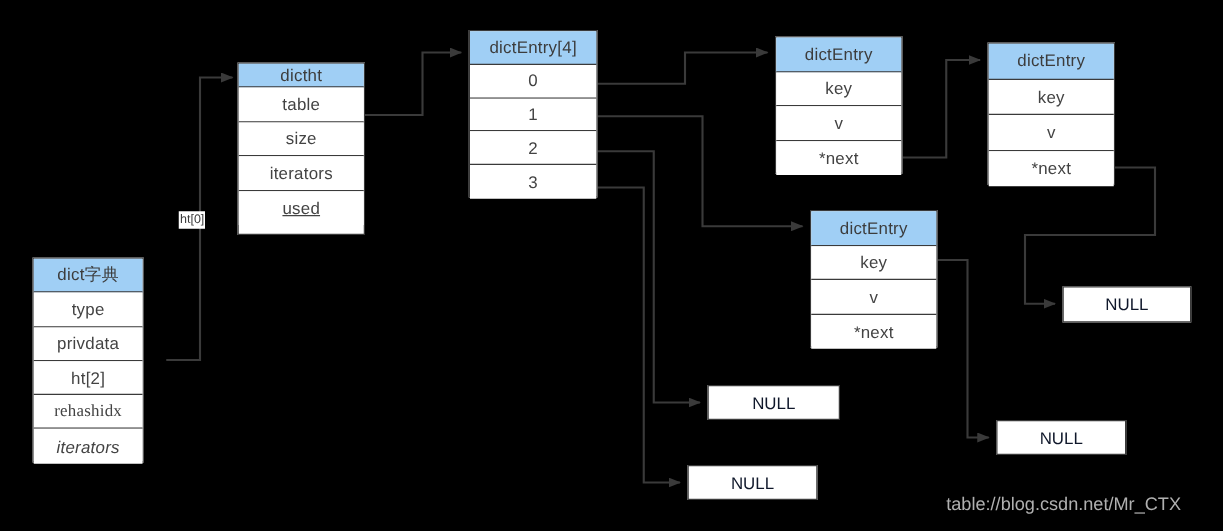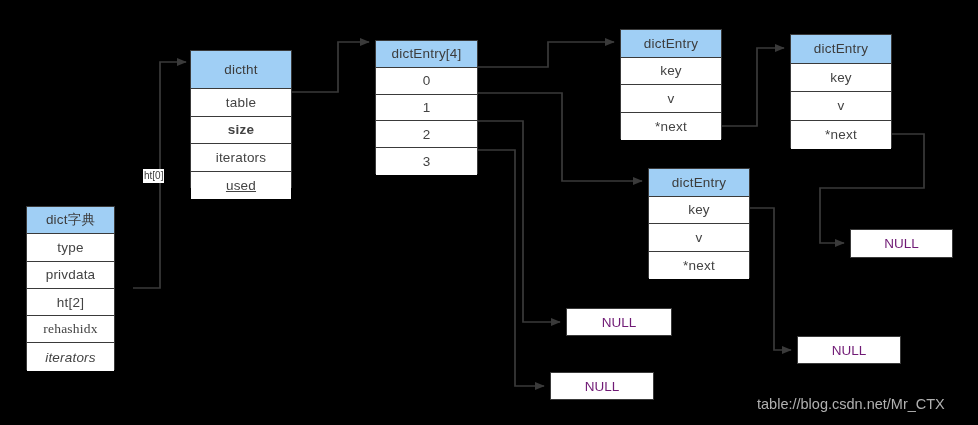--- a/index.html
+++ b/index.html
@@ -11,21 +11,21 @@
   .box{position:absolute;box-sizing:border-box;border:1.6px solid #3a3a3a;background:#fff;}
   .row{
     box-sizing:border-box;display:flex;align-items:center;justify-content:center;
     color:#434343;font-size:13.5px;letter-spacing:.2px;background:#fff;
     border-bottom:1.6px solid #3a3a3a;
   }
   .row:last-child{border-bottom:none;}
   .row.hdr{background:#A0CFF5;color:#3c3c3c;}
   .nullbox{
     position:absolute;box-sizing:border-box;border:1.6px solid #3a3a3a;background:#fff;
-    display:flex;align-items:center;justify-content:center;color:#701a75;font-size:13.5px;
+    display:flex;align-items:center;justify-content:center;color:#0f172a;font-size:13.5px;
   }
   .tag{
     position:absolute;background:#fff;color:#3b3b3b;font-size:10px;line-height:14px;
     padding:0 1px;white-space:nowrap;
   }
   .watermark{
     position:absolute;color:#cfcfcf;font-size:14.5px;white-space:nowrap;opacity:.85;
   }
 </style>
 </head>
@@ -64,30 +64,30 @@
   <div class="box" style="left:26px;top:206px;width:89px;height:164px;">
     <div class="row hdr" style="height:27.3px;">dict字典</div>
     <div class="row" style="height:27.3px;">type</div>
     <div class="row" style="height:27.3px;">privdata</div>
     <div class="row" style="height:27.3px;">ht[2]</div>
     <div class="row" style="height:27.3px;font-family:Liberation Serif, serif;">rehashidx</div>
     <div class="row" style="height:27.2px;font-style:italic;">iterators</div>
   </div>
 
   <div class="box" style="left:190px;top:50px;width:102px;height:138px;">
-    <div class="row hdr" style="height:38px;">dictht</div>
+    <div class="row hdr" style="height:19px;">dictht</div>
     <div class="row" style="height:27.6px;text-align:right;">table</div>
-    <div class="row" style="height:27.6px;font-weight:bold;">size</div>
+    <div class="row" style="height:27.6px;">size</div>
     <div class="row" style="height:27.6px;">iterators</div>
     <div class="row" style="height:27.6px;text-decoration:underline;">used</div>
   </div>
 
   <div class="tag" style="left:143px;top:169px;">ht[0]</div>
 
-  <div class="box" style="left:375px;top:40px;width:103px;height:134px;">
+  <div class="box" style="left:375px;top:24px;width:103px;height:134px;">
     <div class="row hdr" style="height:26.8px;">dictEntry[4]</div>
     <div class="row" style="height:26.8px;">0</div>
     <div class="row" style="height:26.8px;">1</div>
     <div class="row" style="height:26.8px;">2</div>
     <div class="row" style="height:26.8px;">3</div>
   </div>
 
   <div class="box" style="left:620px;top:29px;width:102px;height:110px;">
     <div class="row hdr" style="height:27.5px;">dictEntry</div>
     <div class="row" style="height:27.5px;">key</div>

